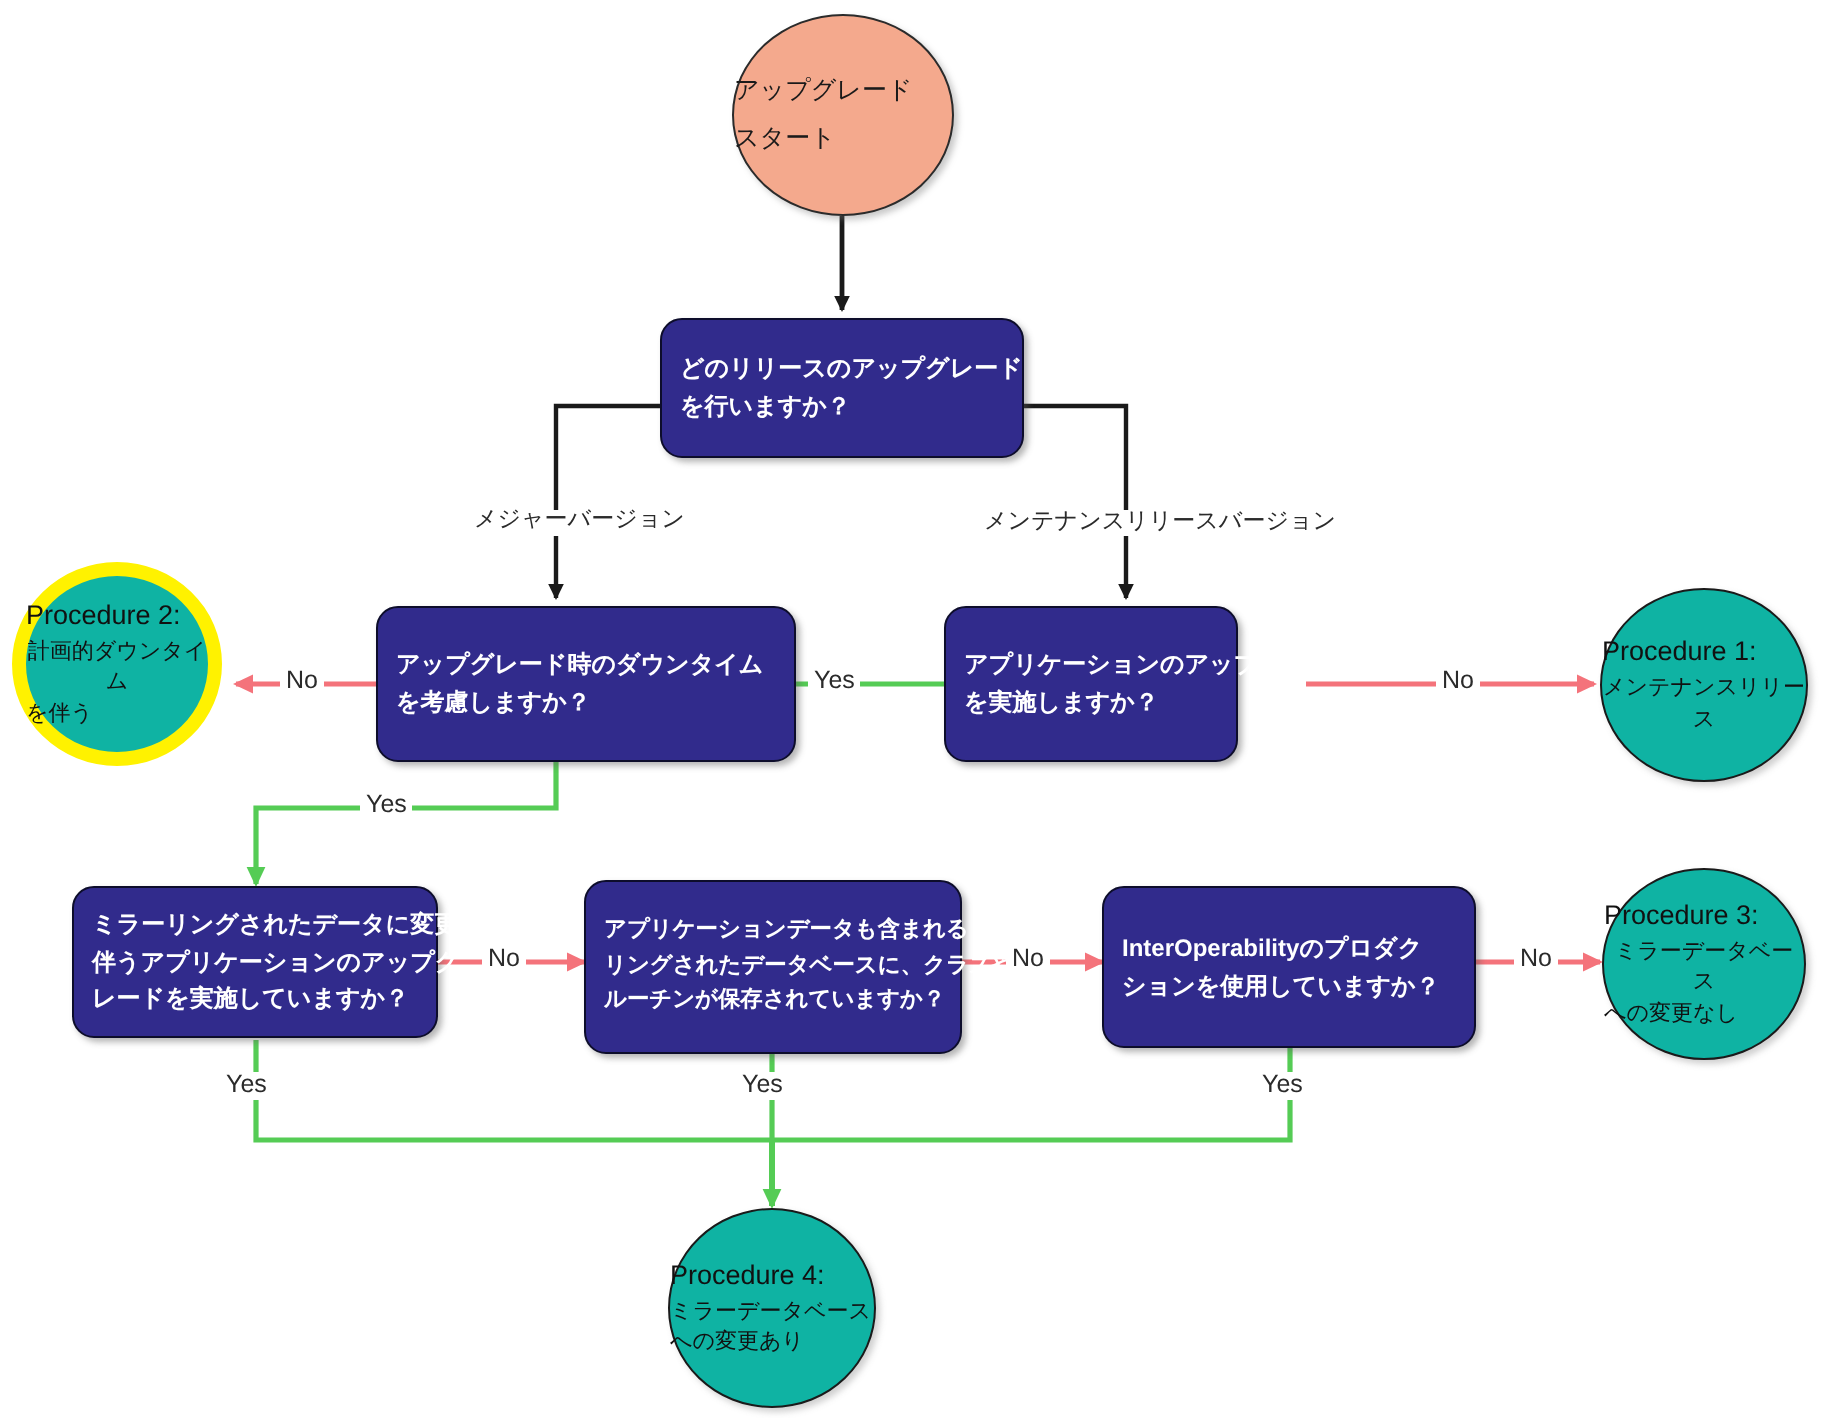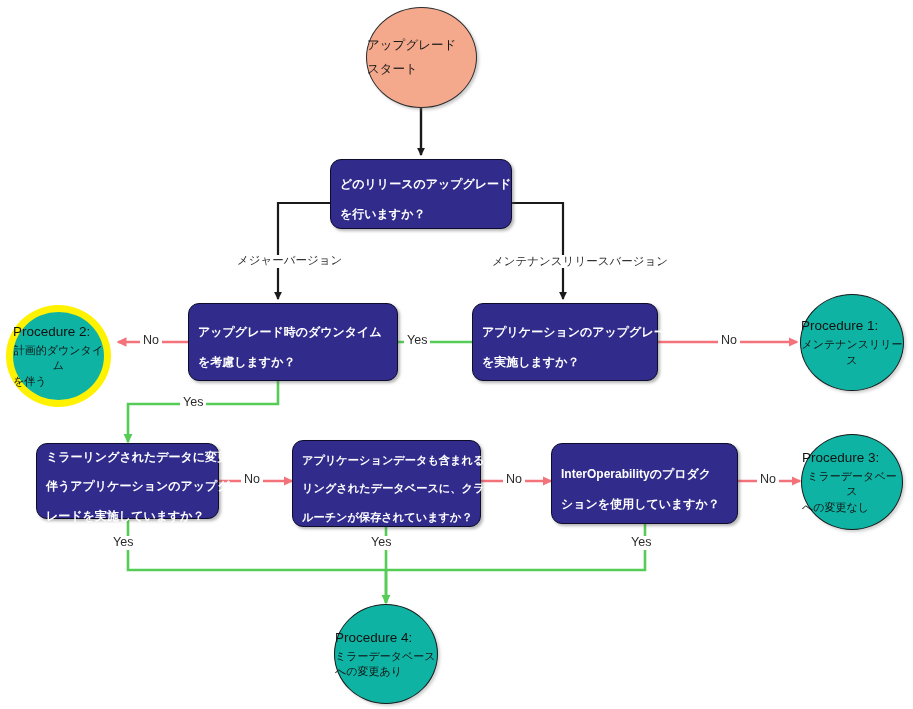--- a/index.html
+++ b/index.html
@@ -40,21 +40,21 @@
     background: #312B8C;
     border: 1px solid #0d0d2b;
     border-radius: 11px;
     color: #ffffff;
     font-weight: bold;
     font-size: 12px;
     line-height: 1.55;
     padding: 6px 9px;
     box-shadow: 2px 2px 3px rgba(90,90,90,0.45);
   }
-  .decision .ln { display: block; white-space: nowrap; margin-top: 11px; }
+  .decision .ln { display: block; white-space: nowrap; }
 
   .start-circle {
     background: #F4A98D;
     border: 1px solid #2b2b2b;
     border-radius: 50%;
     color: #1a1a1a;
     font-size: 12.5px;
     line-height: 1.9;
     box-shadow: 2px 2px 3px rgba(120,120,120,0.4);
   }
@@ -138,32 +138,32 @@
   <div class="node start-circle" style="left:366px; top:7px; width:111px; height:101px;">
     <span class="ln">アップグレード</span>
     <span class="ln">スタート</span>
   </div>
 
   <div class="node decision" style="left:330px; top:159px; width:182px; height:70px;">
     <span class="ln">どのリリースのアップグレード</span>
     <span class="ln">を行いますか？</span>
   </div>
 
-  <div class="node proc highlight" style="left:6px; top:305px; width:105px; height:102px;">
+  <div class="node proc highlight" style="left:6px; top:281px; width:105px; height:102px;">
     <span class="title">Procedure 2:</span>
     <span class="sub">計画的ダウンタイム</span>
     <span class="sub">を伴う</span>
   </div>
 
   <div class="node decision" style="left:188px; top:303px; width:210px; height:78px;">
     <span class="ln">アップグレード時のダウンタイム</span>
     <span class="ln">を考慮しますか？</span>
   </div>
 
-  <div class="node decision" style="left:472px; top:303px; width:186px; height:78px;">
+  <div class="node decision" style="left:472px; top:303px; width:147px; height:78px;">
     <span class="ln">アプリケーションのアップグレード</span>
     <span class="ln">を実施しますか？</span>
   </div>
 
   <div class="node proc" style="left:800px; top:294px; width:104px; height:97px;">
     <span class="title">Procedure 1:</span>
     <span class="sub">メンテナンスリリース</span>
   </div>
 
   <div class="node decision" style="left:36px; top:443px; width:183px; height:76px;">

